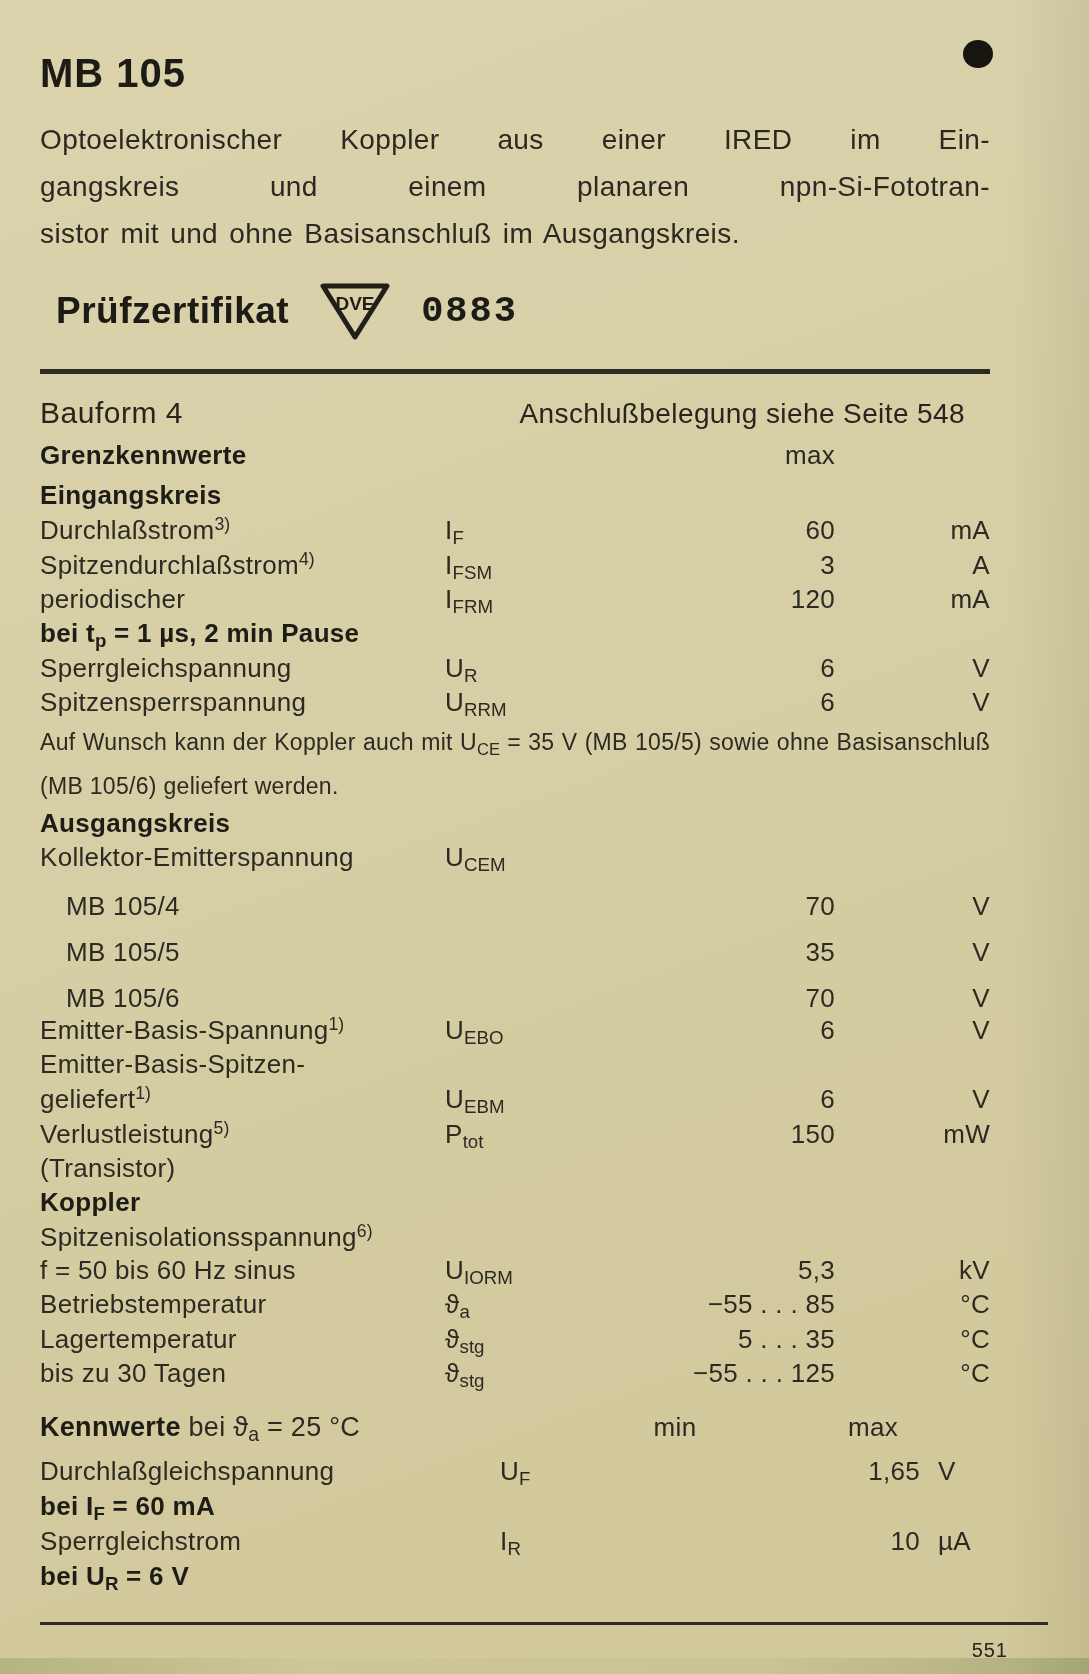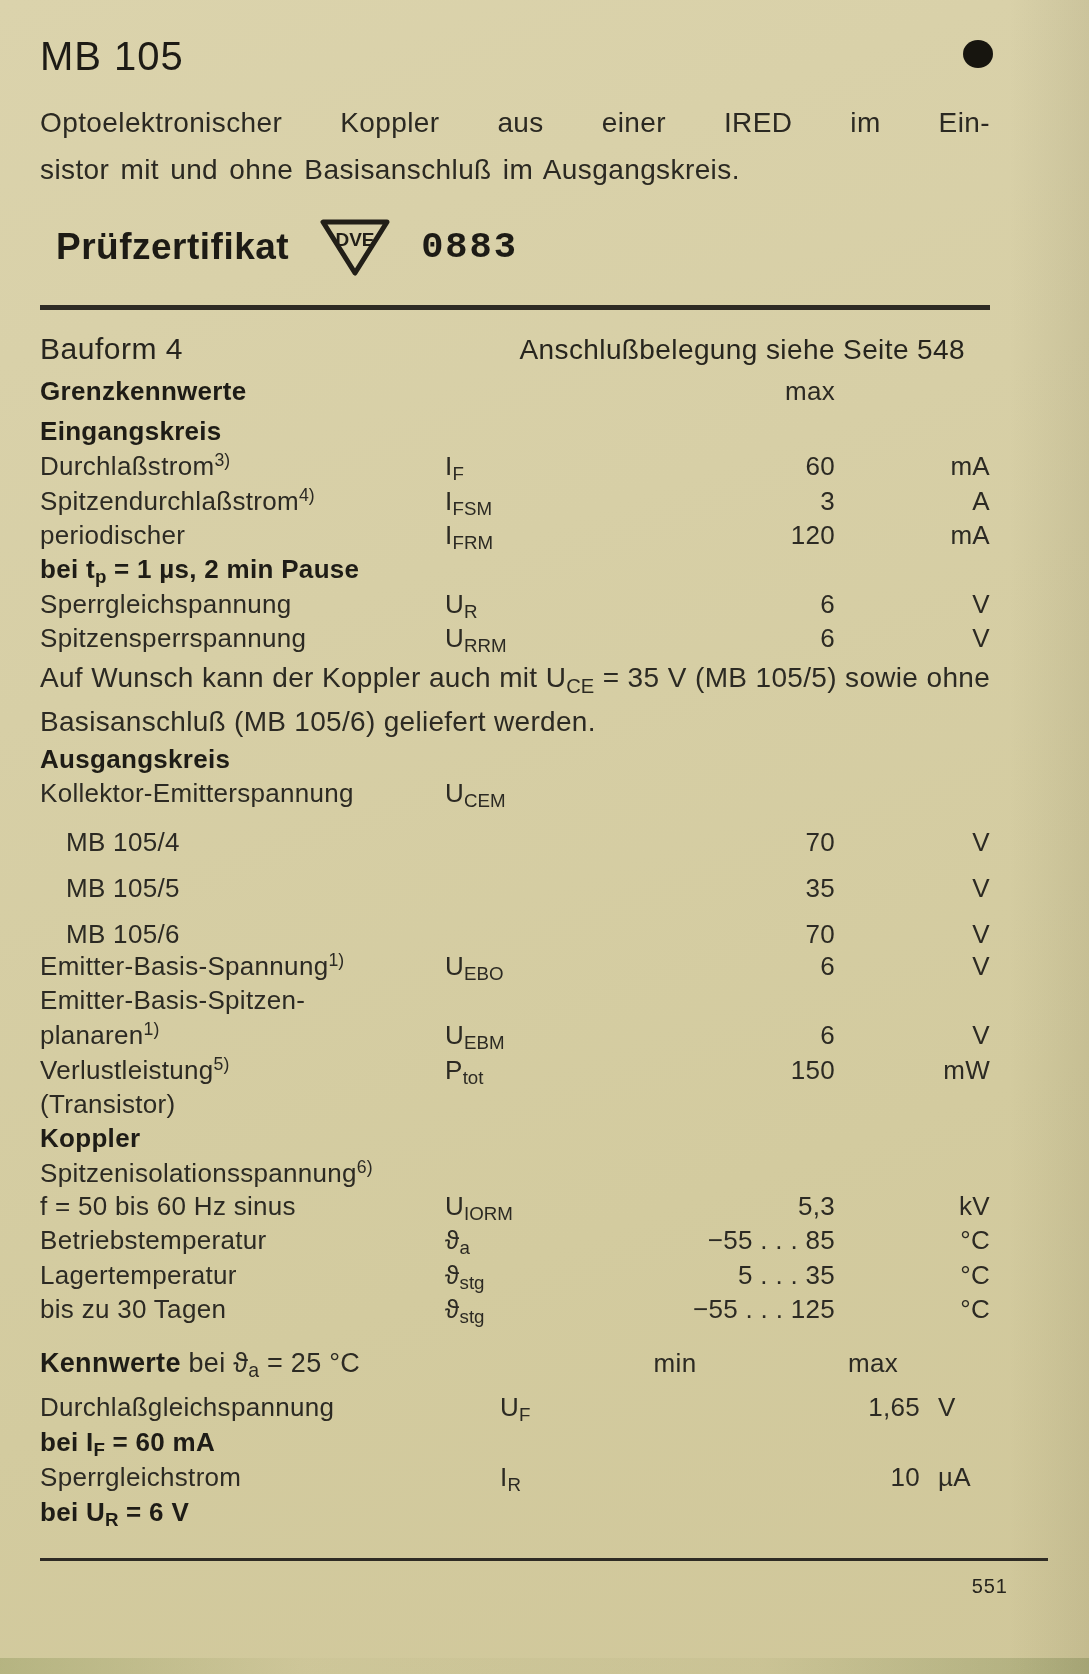--- a/index.html
+++ b/index.html
@@ -26,21 +26,21 @@
       rgba(95,115,45,0.45), rgba(95,115,45,0.06) 28%,
       rgba(95,115,45,0.10) 70%, rgba(70,95,35,0.45));
     opacity:.55;pointer-events:none;
   }
   .content{width:950px;}
   .b{font-weight:bold;color:#1e1c16;}
   sub{font-size:0.72em;vertical-align:-0.28em;letter-spacing:0;}
   sup{font-size:0.68em;vertical-align:0.5em;letter-spacing:0;}
 
   
-  .title{font-size:40px;font-weight:normal;color:#1d1b15;margin:0 0 20px 0;letter-spacing:1px;}
+  .title{font-size:40px;font-weight:bold;color:#1d1b15;margin:17px 0 20px 0;letter-spacing:1px;}
   .corner-dot{position:absolute;top:40px;right:96px;width:30px;height:28px;border-radius:50%;background:#17150f;}
   .desc{font-size:28px;line-height:47px;letter-spacing:0.4px;word-spacing:3px;color:#2b2922;margin-bottom:22px;}
   .desc .just{text-align:justify;text-align-last:justify;}
   .cert-row{display:flex;align-items:center;gap:26px;margin:6px 0 26px 16px;}
   .cert-label{font-size:37px;font-weight:bold;color:#1d1b15;letter-spacing:0.5px;}
   .cert-number{font-size:37px;font-weight:bold;color:#1d1b15;letter-spacing:2px;font-family:Liberation Mono, monospace;}
   .vde-logo{display:inline-block;line-height:0;}
 
   .rule{height:5px;background:#2e2b24;margin:4px 0 22px 0;width:950px;}
   .rule.thin{height:3px;margin:26px 0 14px 0;width:1008px;}
@@ -54,21 +54,21 @@
   .grow{display:grid;grid-template-columns:405px 165px 225px 155px;align-items:baseline;min-height:34px;font-size:26px;letter-spacing:0.3px;}
   .grow.head{min-height:40px;margin-top:4px;}
   .c1{grid-column:1;}
   .c1.ind{padding-left:26px;margin-top:15px;}
   .c2{grid-column:2;}
   .c3{grid-column:3;}
   .c4{grid-column:4;}
   .right{text-align:right;}
   .center{text-align:center;}
   .section .c1{font-weight:bold;color:#1e1c16;}
-  .note-row{font-size:28px;line-height:36px;letter-spacing:0.3px;text-align:justify;width:950px;margin:3px 0 4px 0;min-height:72px;}
+  .note-row{font-size:23px;line-height:36px;letter-spacing:0.3px;text-align:justify;width:950px;margin:3px 0 4px 0;min-height:72px;}
 
   
   .kenn-block{margin-top:20px;}
   .krow{display:grid;grid-template-columns:405px 165px 130px 180px 70px;align-items:baseline;min-height:35px;font-size:26px;letter-spacing:0.3px;}
   .kc1{grid-column:1;}
   .khead .kc1{grid-column:1 / 3;font-size:27px;}
   .kc2{grid-column:2;padding-left:55px;}
   .kc3{grid-column:3;}
   .kc4{grid-column:4;}
   .kc5{grid-column:5;padding-left:18px;}
@@ -80,20 +80,21 @@
 </head>
 <body>
 
 <div class="paper">
   <div class="corner-dot"></div>
 
   <h1 class="title">MB 105</h1>
 
   <div class="desc content">
     <div class="just">Optoelektronischer Koppler aus einer IRED im Ein-</div>
+    <div class="just">gangskreis und einem planaren npn-Si-Fototran-</div>
     <div>sistor mit und ohne Basisanschluß im Ausgangskreis.</div>
   </div>
 
   <div class="cert-row">
     <span class="cert-label">Prüfzertifikat</span>
     <span class="vde-logo">
       <svg width="80" height="64" viewBox="0 0 80 64" aria-hidden="true">
         <path d="M8 7 L72 7 L40 58 Z" fill="none" stroke="#221f18" stroke-width="5" stroke-linejoin="round"></path>
         <text x="40" y="31" text-anchor="middle" font-size="19" font-weight="bold" fill="#221f18" font-family="Liberation Sans, sans-serif">DVE</text>
       </svg>
@@ -195,21 +196,21 @@
         <span class="c3 right">6</span>
         <span class="c4 right">V</span>
       </div>
       <div class="grow">
         <span class="c1"><span>Emitter-Basis-Spitzen-</span></span>
         <span class="c2"></span>
         <span class="c3 right"></span>
         <span class="c4 right"></span>
       </div>
       <div class="grow">
-        <span class="c1"><span>planaren</span><sup>1)</sup></span>
+        <span class="c1"><span>geliefert</span><sup>1)</sup></span>
         <span class="c2"><span>U</span><sub>EBM</sub></span>
         <span class="c3 right">6</span>
         <span class="c4 right">V</span>
       </div>
       <div class="grow">
         <span class="c1"><span>Verlustleistung</span><sup>5)</sup></span>
         <span class="c2"><span>P</span><sub>tot</sub></span>
         <span class="c3 right">150</span>
         <span class="c4 right">mW</span>
       </div>

